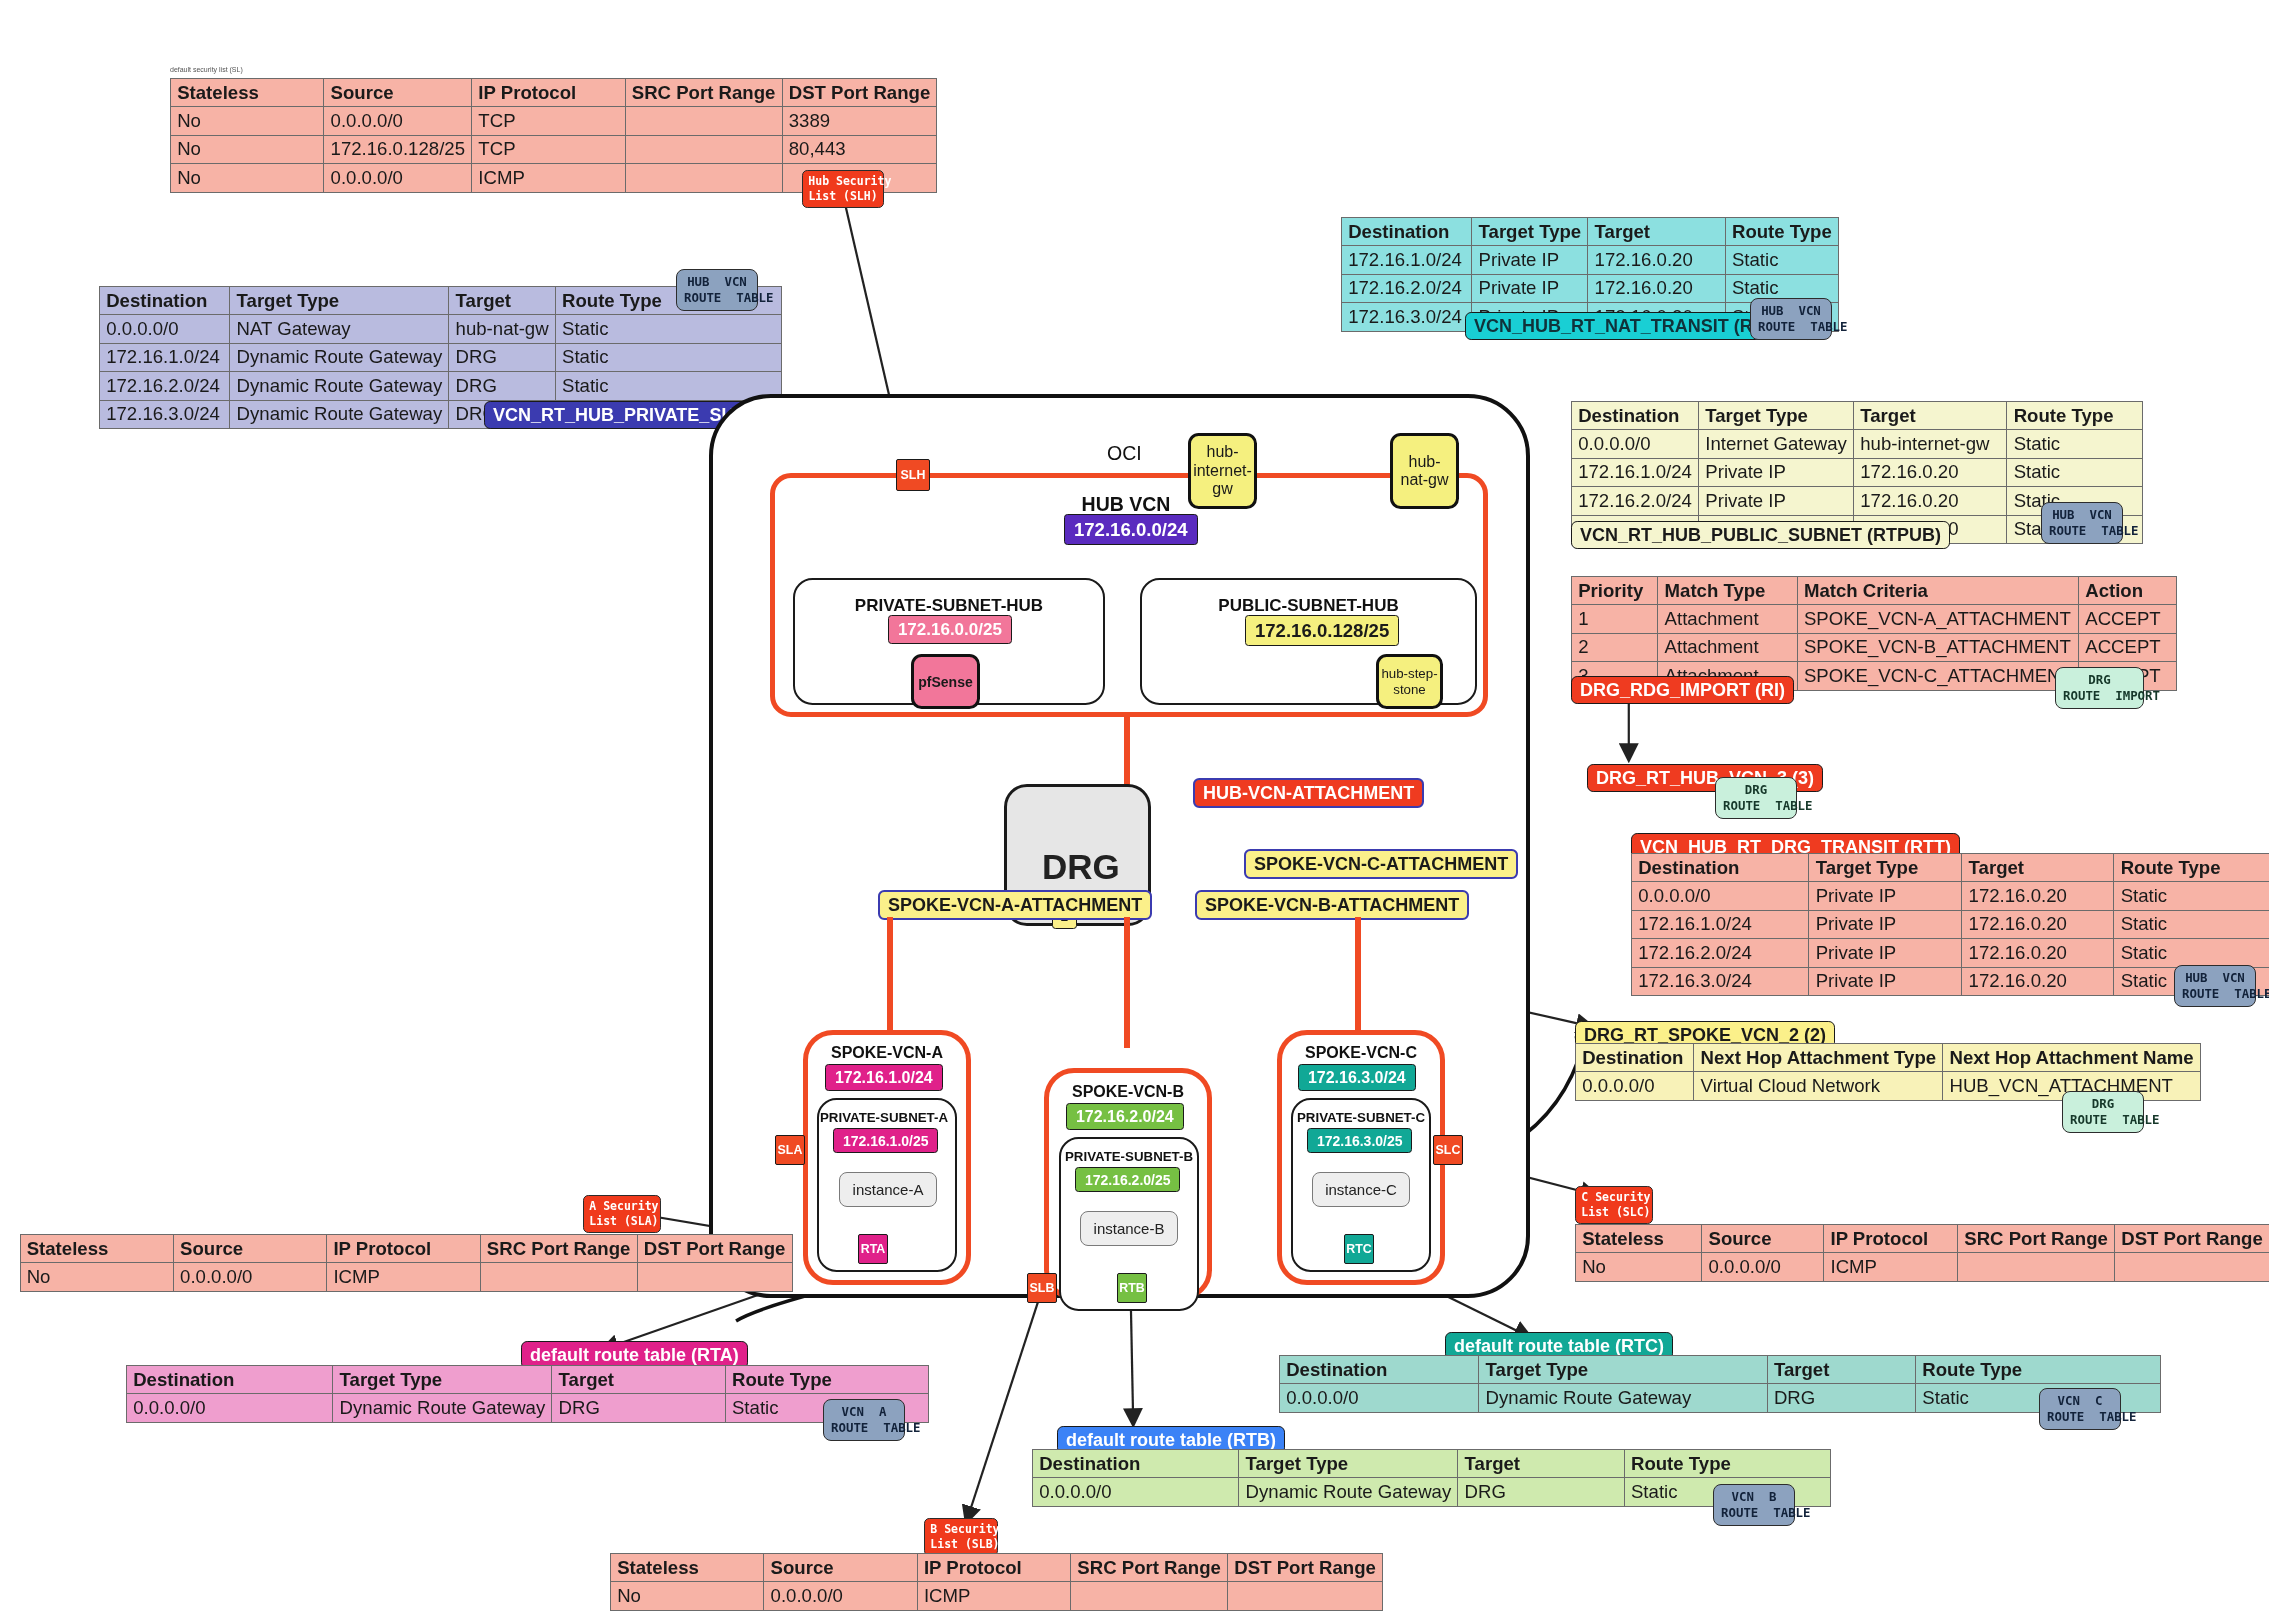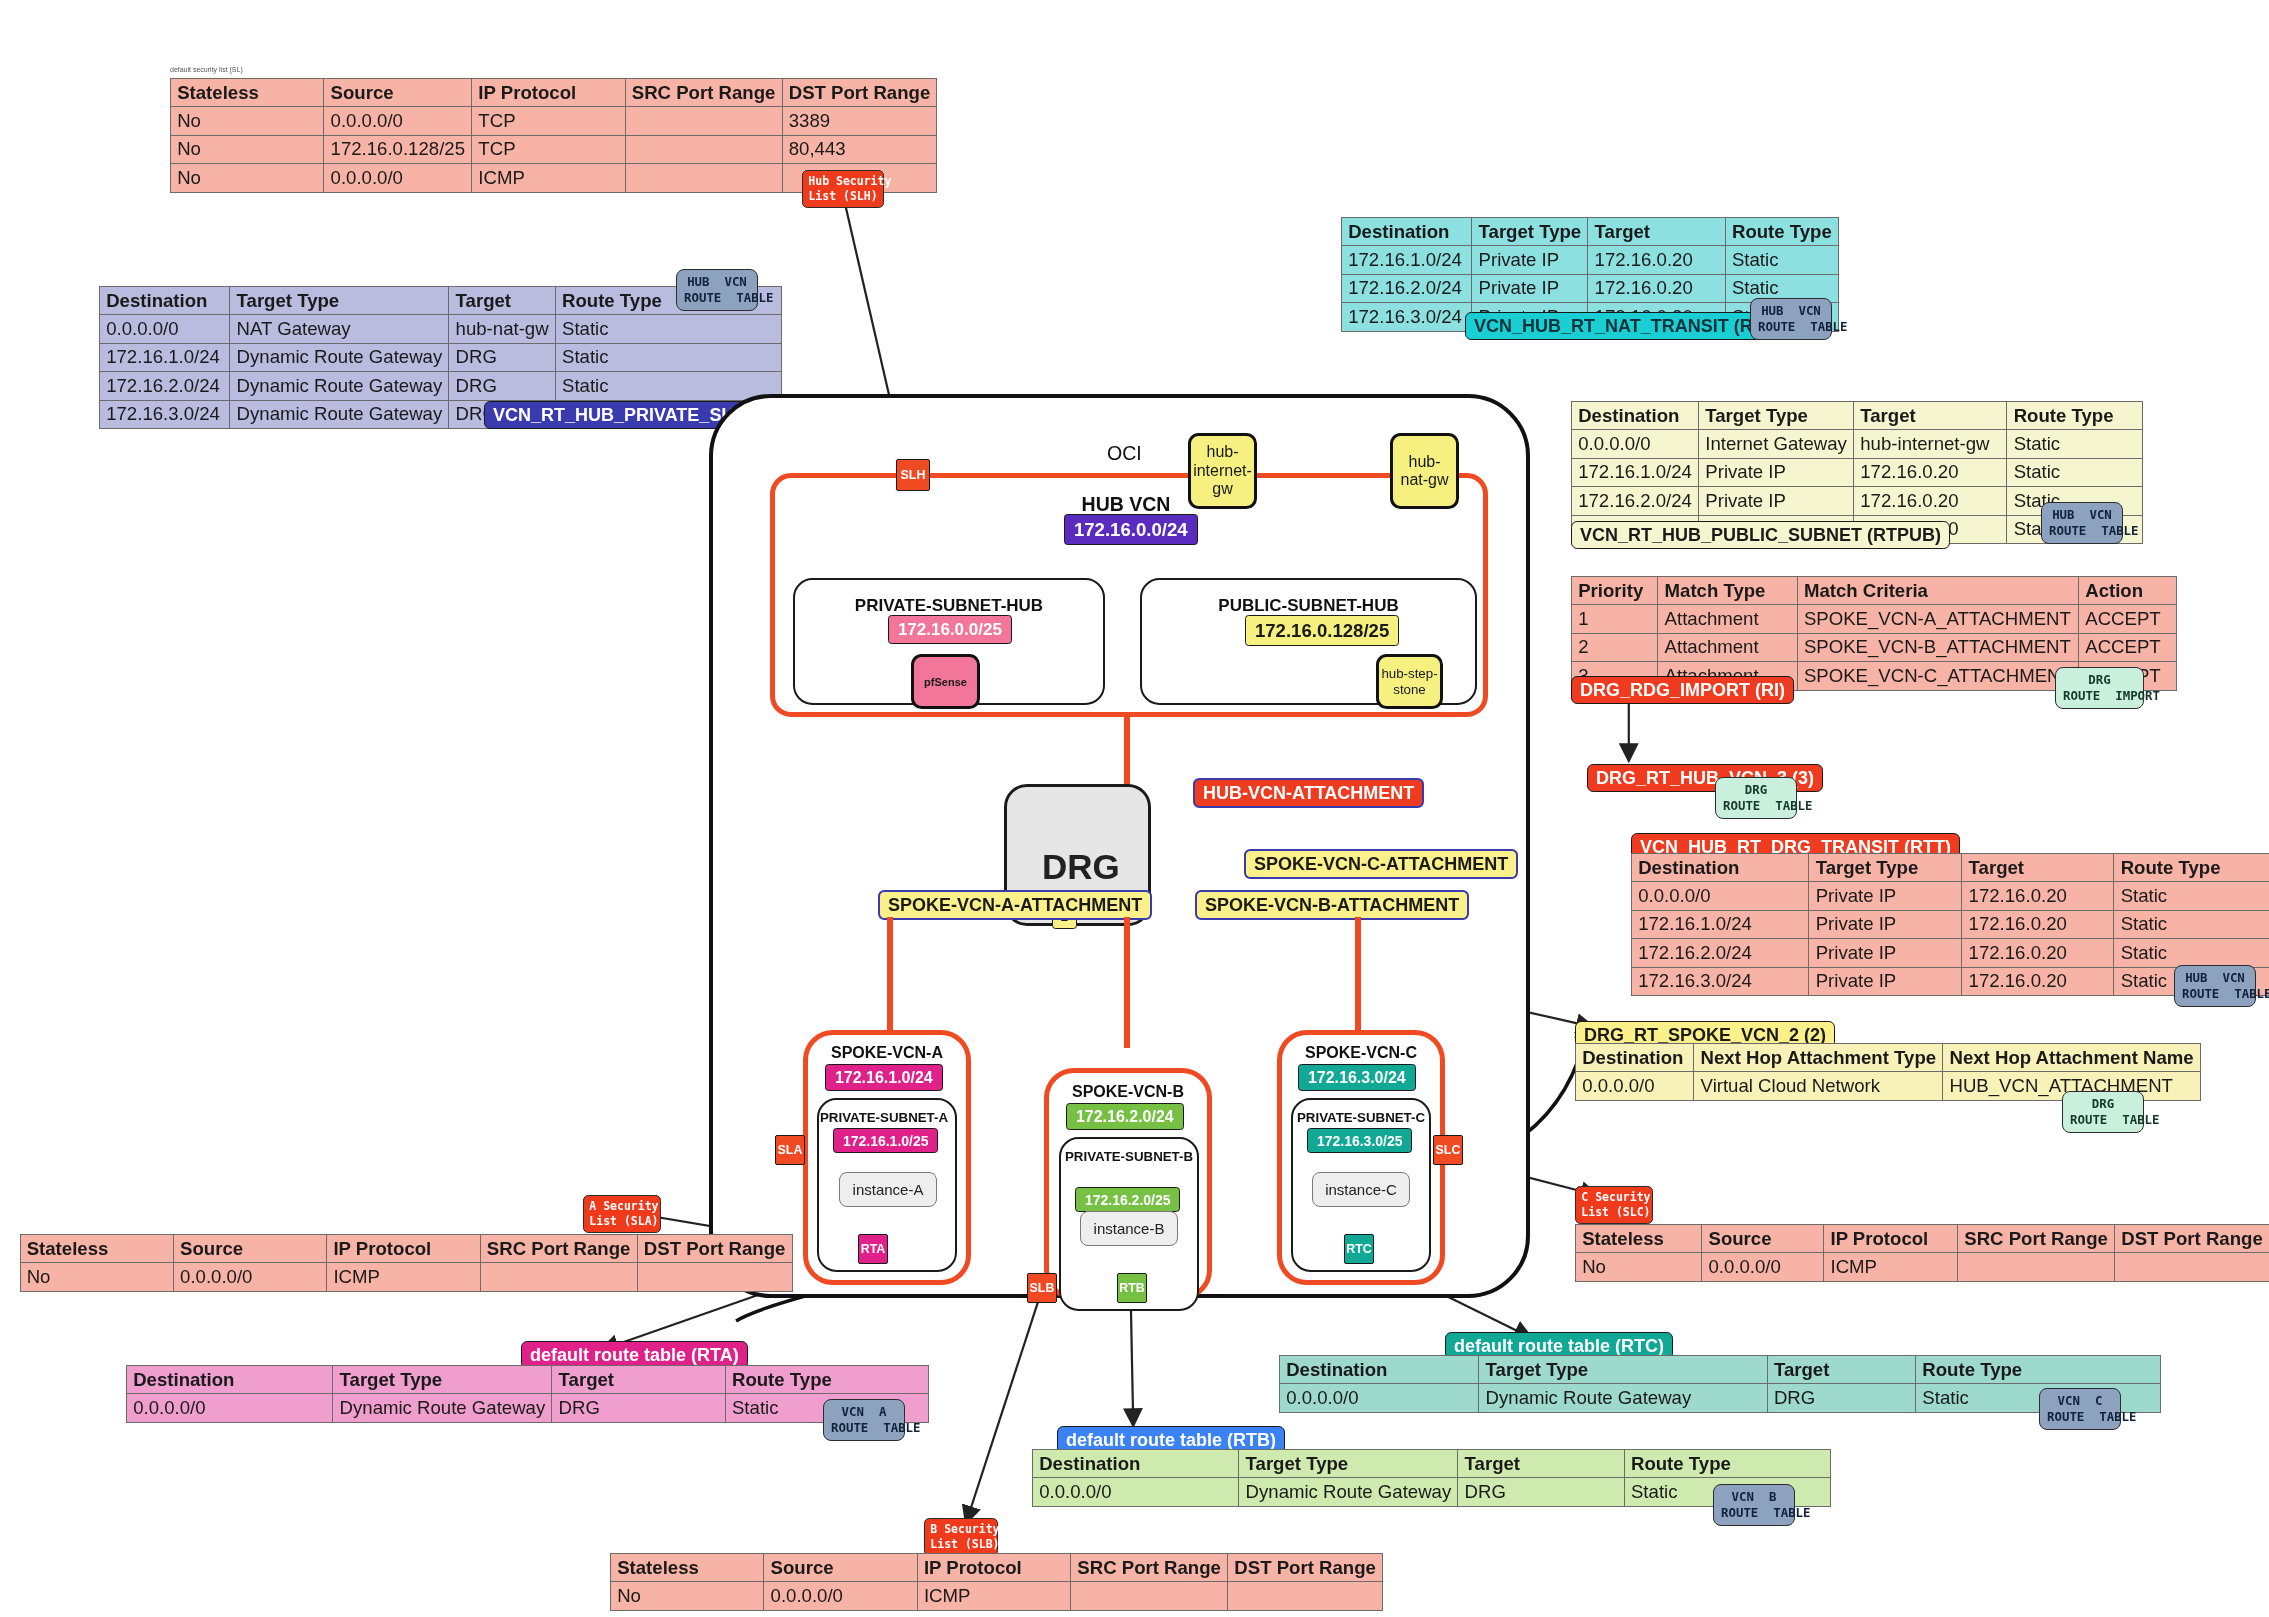--- a/index.html
+++ b/index.html
@@ -60,21 +60,21 @@
   .cidr{position:absolute;border:1.8px solid #1a1a1a;border-radius:3.5px;
         font-weight:bold;font-size:18.6px;color:#fff;text-align:center;
         padding:3.5px 8.9px;white-space:nowrap;box-sizing:border-box;}
 
   .gw{position:absolute;border:3.5px solid #111;border-radius:10.6px;background:#f5f07f;
       color:#1a1a1a;font-size:16px;font-weight:normal;text-align:center;
       display:flex;align-items:center;justify-content:center;line-height:1.15;
       box-sizing:border-box;padding:1.8px;}
   .appbox{position:absolute;border:3.5px solid #111;border-radius:10.6px;
           display:flex;align-items:center;justify-content:center;
-          font-size:11px;font-weight:bold;color:#1a1a1a;box-sizing:border-box;}
+          font-size:14px;font-weight:bold;color:#1a1a1a;box-sizing:border-box;}
   .instance{position:absolute;border:1.8px solid #7a7a7a;border-radius:8px;
             background:#eeeeee;color:#222;font-size:15px;
             display:flex;align-items:center;justify-content:center;box-sizing:border-box;}
   .chip{position:absolute;border:1.8px solid #1a1a1a;border-radius:2px;
         color:#fff;font-size:12.4px;font-weight:bold;text-align:center;
         display:flex;align-items:center;justify-content:center;box-sizing:border-box;}
   .drg-title{position:absolute;font-size:35px;font-weight:bold;color:#222;}
   .num-chip{position:absolute;border:1.8px solid #1a1a1a;border-radius:3.5px;
             background:#fbf08a;color:#1a1a1a;font-size:13.3px;font-weight:bold;
             display:flex;align-items:center;justify-content:center;}
@@ -410,21 +410,21 @@
   <div class="cidr" style="left:833px;top:1128px;background:#e0218a;font-size:14px;">172.16.1.0/25</div>
   <div class="instance" style="left:839px;top:1172px;width:98px;height:35px;">instance-A</div>
   <div class="chip" style="left:858px;top:1234px;width:30px;height:30px;background:#e0218a;">RTA</div>
   <div class="chip" style="left:775px;top:1135px;width:30px;height:30px;background:#f04a23;">SLA</div>
 
   <div class="abs spoke" style="left:1044px;top:1068px;width:168px;height:232px;"></div>
   <div class="node-lbl" style="left:1044px;top:1083px;width:168px;font-size:16px;">SPOKE-VCN-B</div>
   <div class="cidr" style="left:1066px;top:1103px;background:#76c043;font-size:16px;">172.16.2.0/24</div>
   <div class="abs subnet" style="left:1059px;top:1137px;width:140px;height:174px;"></div>
   <div class="node-lbl" style="left:1059px;top:1149px;width:140px;font-size:13.3px;">PRIVATE-SUBNET-B</div>
-  <div class="cidr" style="left:1075px;top:1167px;background:#76c043;font-size:14px;margin-top:20px;">172.16.2.0/25</div>
+  <div class="cidr" style="left:1075px;top:1167px;background:#76c043;font-size:14px;">172.16.2.0/25</div>
   <div class="instance" style="left:1080px;top:1211px;width:98px;height:35px;">instance-B</div>
   <div class="chip" style="left:1117px;top:1273px;width:30px;height:30px;background:#76c043;">RTB</div>
   <div class="chip" style="left:1027px;top:1273px;width:30px;height:30px;background:#f04a23;">SLB</div>
 
   <div class="abs spoke" style="left:1277px;top:1030px;width:168px;height:255px;"></div>
   <div class="node-lbl" style="left:1277px;top:1044px;width:168px;font-size:16px;">SPOKE-VCN-C</div>
   <div class="cidr" style="left:1298px;top:1064px;background:#11a896;font-size:16px;">172.16.3.0/24</div>
   <div class="abs subnet" style="left:1291px;top:1098px;width:140px;height:174px;"></div>
   <div class="node-lbl" style="left:1291px;top:1110px;width:140px;font-size:13.3px;">PRIVATE-SUBNET-C</div>
   <div class="cidr" style="left:1307px;top:1128px;background:#11a896;font-size:14px;">172.16.3.0/25</div>

